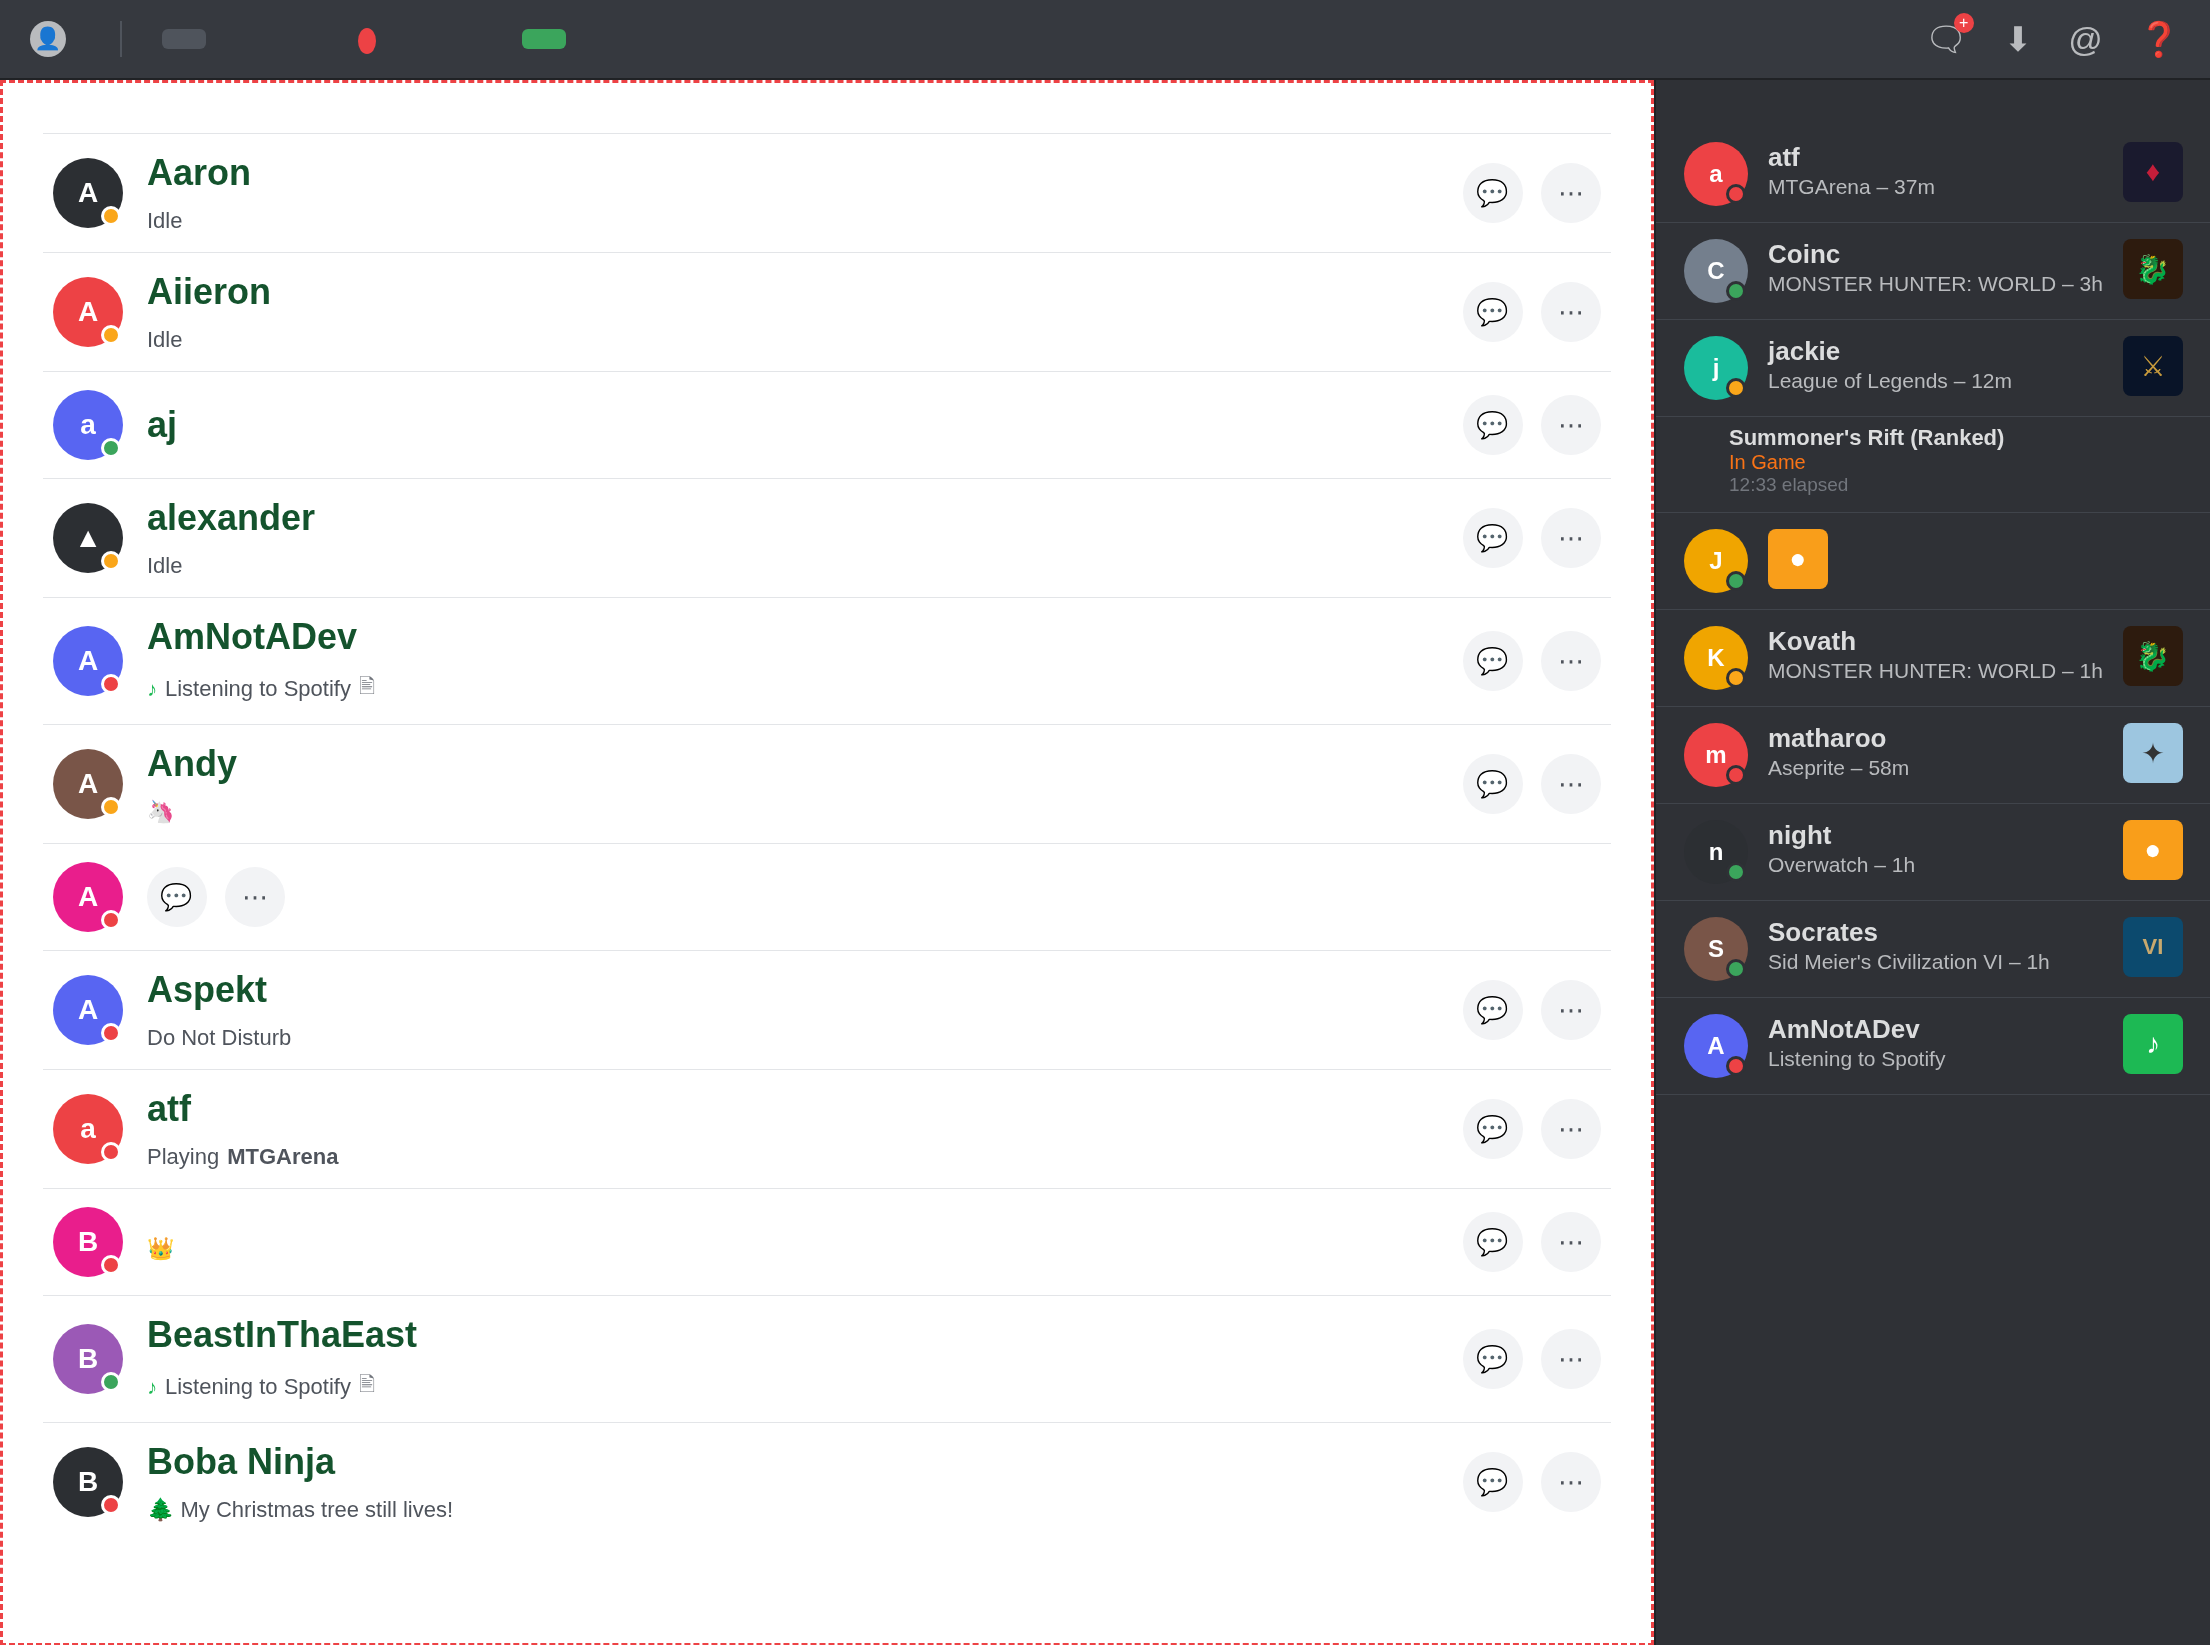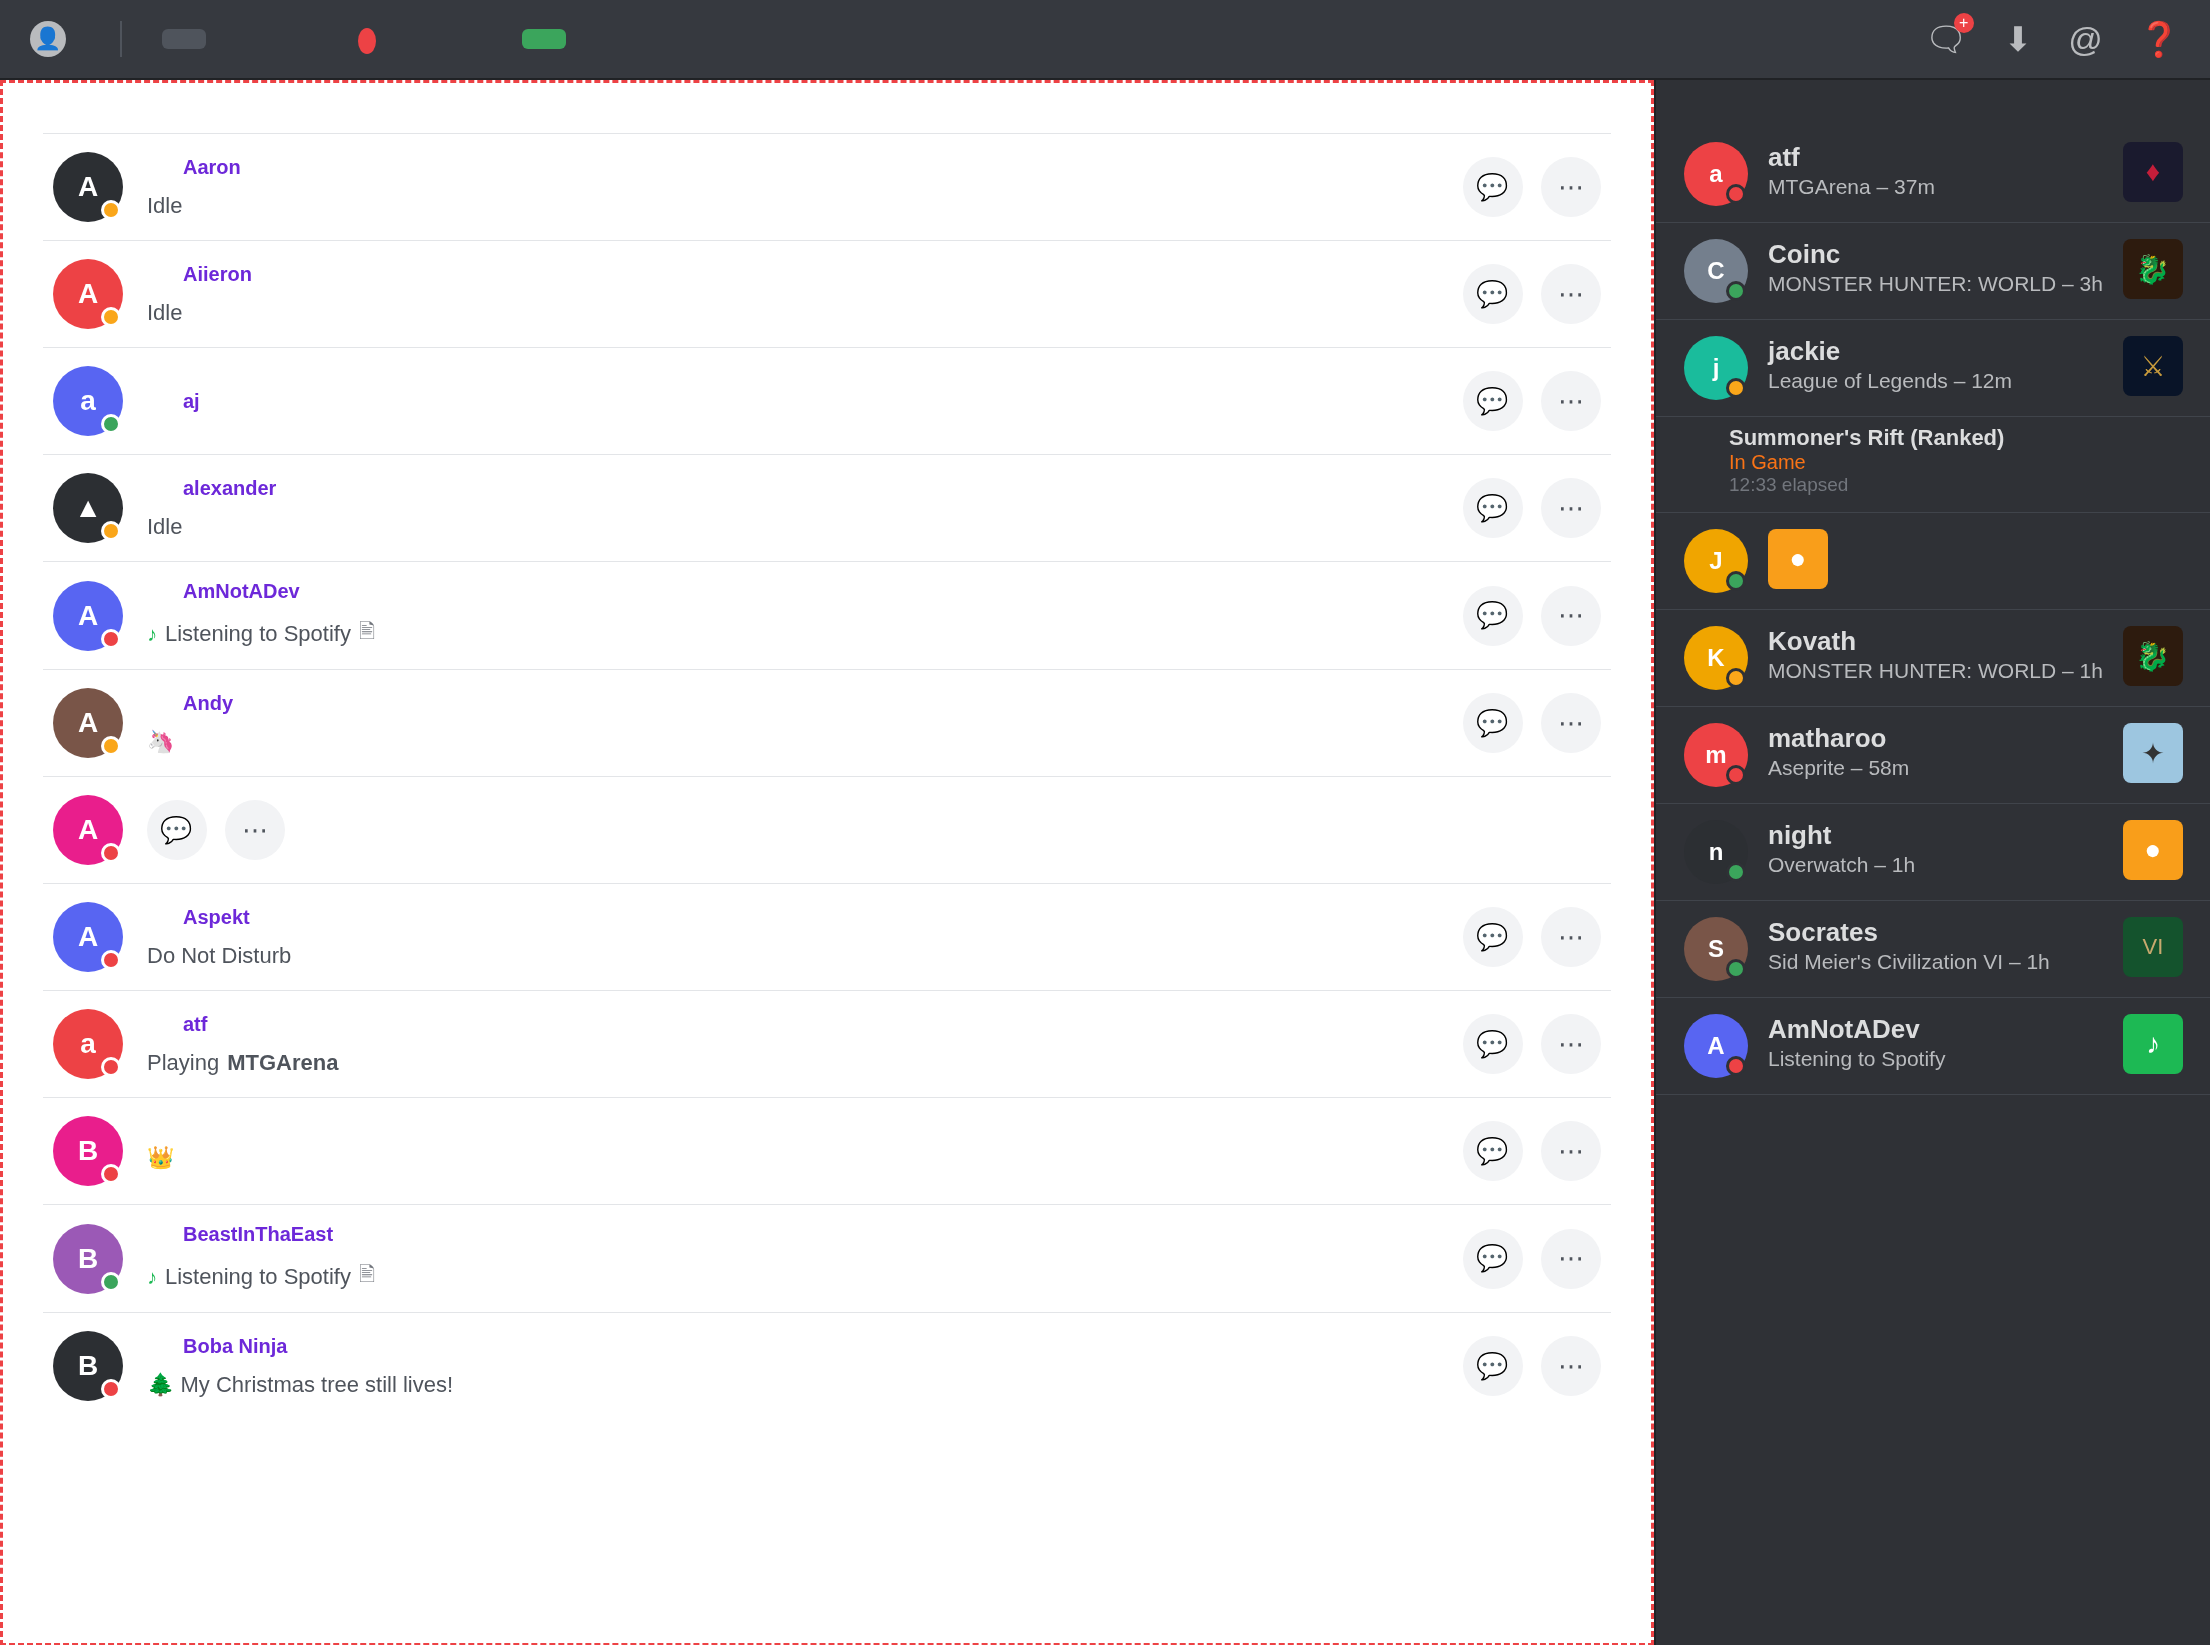--- a/index.html
+++ b/index.html
@@ -145,24 +145,23 @@
       border: 3px solid #fff;
     }
     .status-dot.online { background: #3ba55c; }
     .status-dot.idle { background: #faa61a; }
     .status-dot.dnd { background: #ed4245; }
 
     .friend-info {
       flex: 1;
     }
     .friend-name {
-      font-size: 20px;
+      font-size: 36px;
       font-weight: 700;
-      color: #6d28d9;
-      margin-left: 36px;
+      color: #14532d;
     }
     .friend-status {
       font-size: 22px;
       color: #4f545c;
       display: flex;
       align-items: center;
       gap: 8px;
       margin-top: 14px;
     }
     .friend-actions {
@@ -234,21 +233,21 @@
       border-radius: 8px;
       flex-shrink: 0;
       display: flex; align-items: center; justify-content: center;
       font-size: 28px;
     }
     .active-game-icon.mtgarena { background: #1a1a2e; color: #c41e3a; }
     .active-game-icon.mhw { background: #2d1b0e; color: #ff6b00; }
     .active-game-icon.lol { background: #091428; color: #c89b3c; }
     .active-game-icon.overwatch { background: #f99e1a; color: #fff; }
     .active-game-icon.aseprite { background: #9dc6e0; color: #333; }
-    .active-game-icon.civ6 { background: #14532d; color: #c8a96e; font-size: 22px; font-weight: 400; }
+    .active-game-icon.civ6 { background: #0c4a6e; color: #c8a96e; font-size: 22px; font-weight: 700; }
     .active-game-icon.spotify { background: #1db954; color: #fff; }
 
     
     .av-gray { background: #747f8d; }
     .av-red { background: #ed4245; }
     .av-blue { background: #5865f2; }
     .av-purple { background: #9b59b6; }
     .av-orange { background: #f0a500; }
     .av-dark { background: #2c2f33; }
     .av-teal { background: #1abc9c; }

